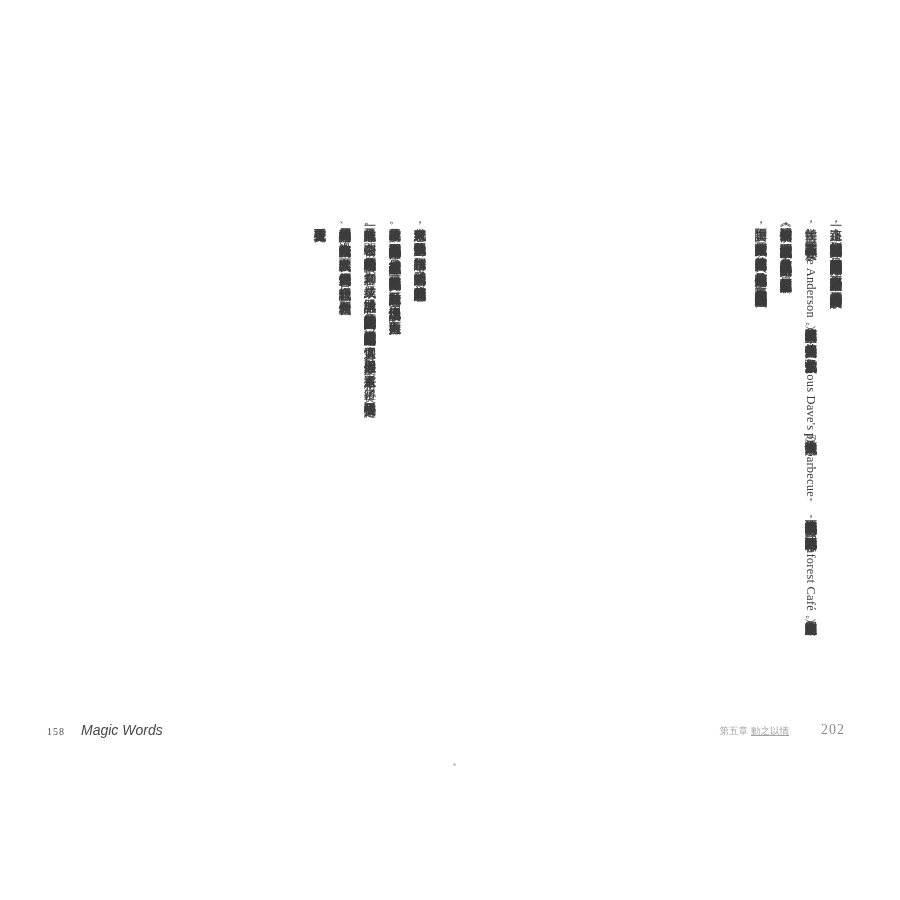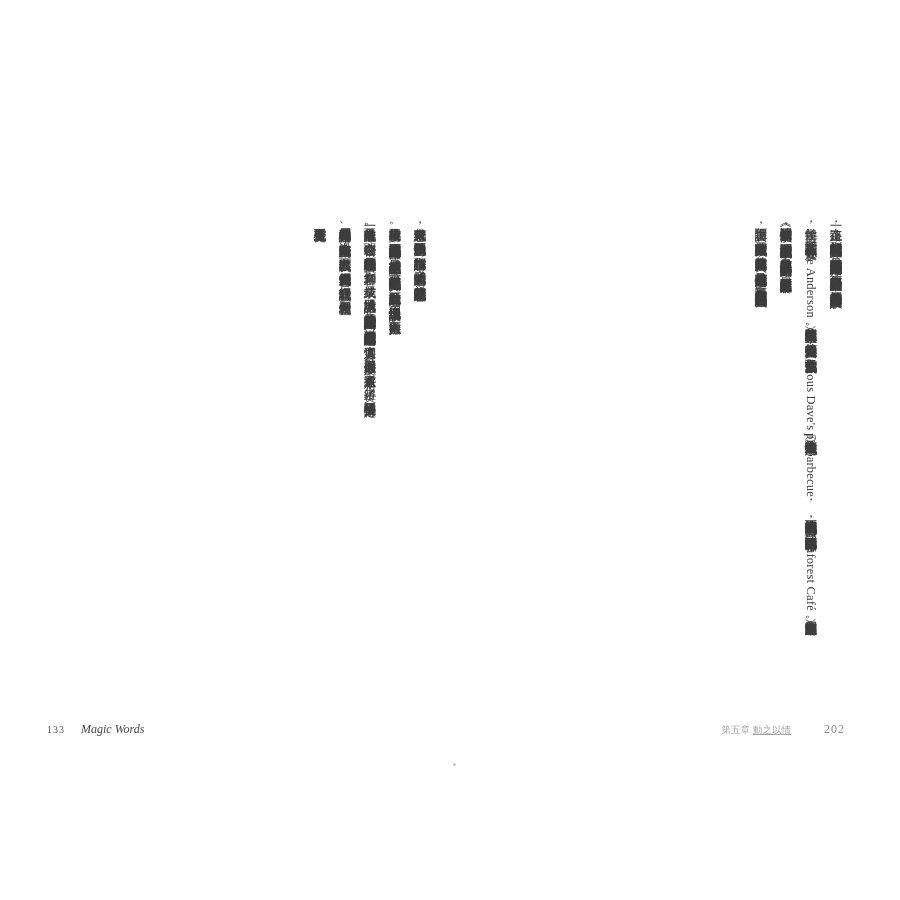--- a/index.html
+++ b/index.html
@@ -43,36 +43,35 @@
     left: 47px;
     color: #4f4f4f;
   }
   .footer-left .pgnum {
     font-family: "Liberation Serif", serif;
     letter-spacing: 1px;
   }
   .footer-left .running-title {
     margin-left: 16px;
     font-style: italic;
-    font-family: Liberation Serif, serif;
-    font-size: 12px;
+    font-family: Liberation Sans, sans-serif;
+    font-size: 14px;
     color: #474747;
   }
   .footer-right {
     right: 55px;
     color: #a3a3a3;
     font-size: 9.5px;
   }
   .footer-right .chapter { margin-right: 3px; }
-  .footer-right .chapter-title { margin-right: 24px; text-decoration: underline; }
+  .footer-right .chapter-title { margin-right: 32px; text-decoration: underline; }
   .footer-right .pgnum {
     color: #8c8c8c;
-    font-size: 12px;
+    font-size: 14px;
     letter-spacing: 1px;
-    margin-left: 9px;
   }
   .speck {
     position: absolute;
     left: 453px; top: 763px;
     width: 3px; height: 3px;
     border-radius: 50%;
     background: #c9c9c9;
   }
 </style>
 </head>
@@ -89,21 +88,21 @@
 
   <div class="page-text page-left-text">
     <p>戴夫愈來愈緊繃，臉色也很快就開始不對勁。就在訪談進行到一半時，他喊停了訪問並大叫道：「你專挑我的失敗問是什麼意思啊!?」</p>
     <p>戴夫被攻得猝不及防。他本以為這場訪問是要回顧他生涯中的各個精彩片段，結果蓋卻好像故意在讓他難堪。戴夫可不樂於把他一籮筐的挫敗攤在陽光下，給數以百萬計的聽眾知道。不用說他恨透了這場訪談，與主持人不歡而散。</p>
     <p>戴夫並不是唯一這樣的人。在公開場合中，我們會格外希望能隱惡揚善。拿到新客戶、業績成長、成功說服了誰誰誰，這些才是我們想公諸於世的精采瞬間與人生高點。社群媒體就可謂是我們人生金曲的精選輯。這個人升官了，那個人去了巴貝多度假，還有人牽了新車／得了獎／獲得了某種了不得的肯定。</p>
     <p>我們覺得用這種精心編排、上過亮光漆的角度來自我行銷，可以讓人喜歡我們。他們會覺得我們好厲害，會好想認識我們、會願意僱用我們。</p>
     <p>這種直覺究竟正不正確？</p>
   </div>
 
   <div class="footer footer-left">
-    <span class="pgnum">133</span><span class="running-title">Magic Words</span>
+    <span class="pgnum">158</span><span class="running-title">Magic Words</span>
   </div>
 
   <div class="footer footer-right">
     <span class="chapter">第五章</span><span class="chapter-title">動之以情</span><span class="pgnum">202</span>
   </div>
 
   <div class="speck"></div>
 
 </div>
 

